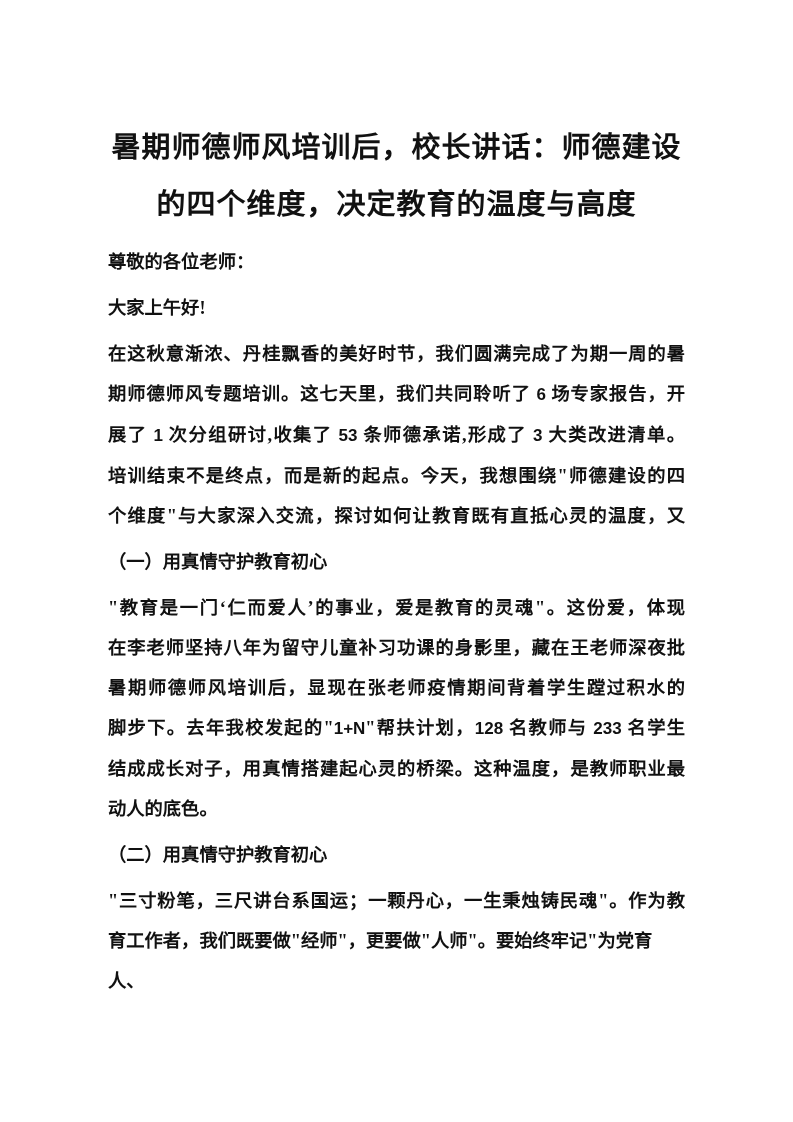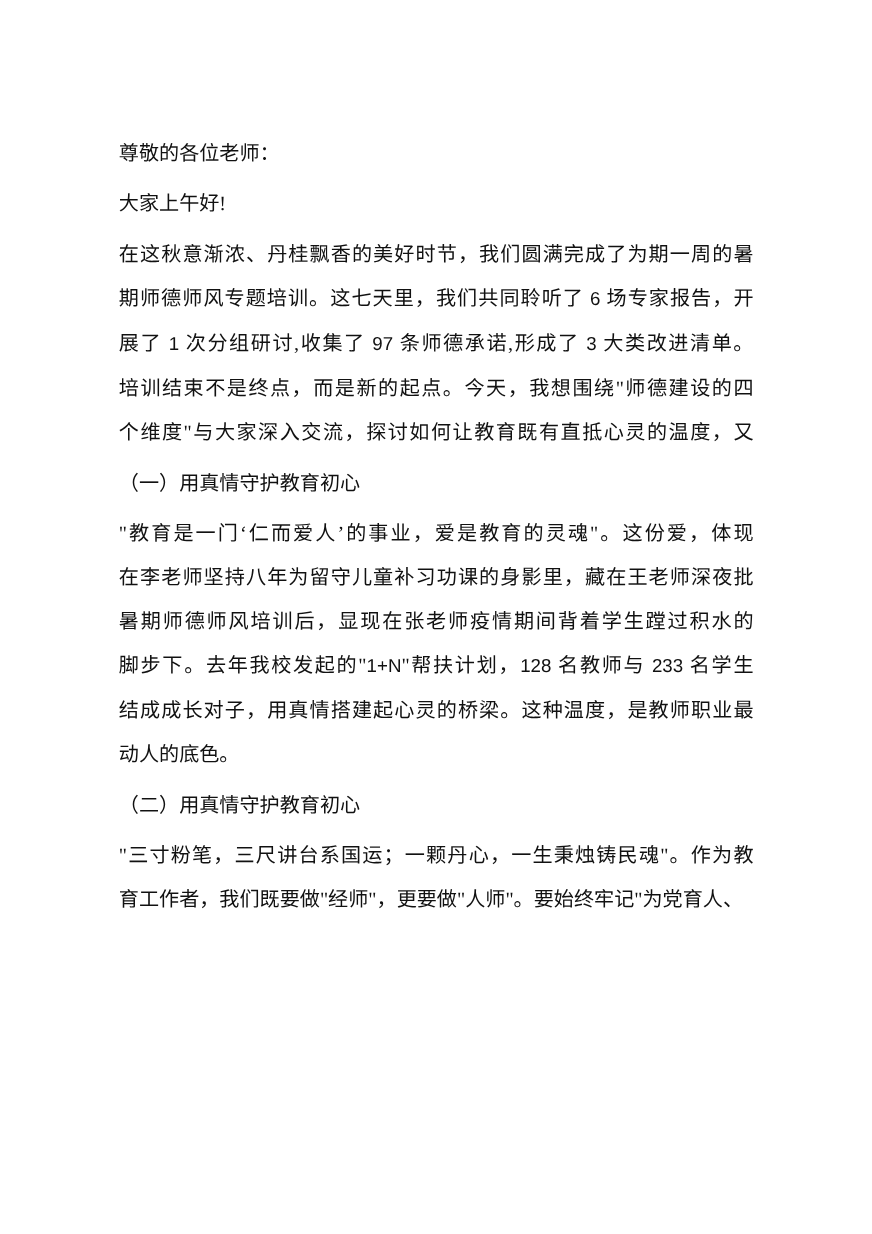--- a/index.html
+++ b/index.html
@@ -26,50 +26,55 @@
     text-align: center;
     letter-spacing: 1px;
   }
   .doc-body {
     font-size: 18.3px;
   }
   .para {
     margin: 0 0 6px 0;
     line-height: 40px;
     text-align: left;
+    font-weight: bold;
   }
   .line {
     min-height: 40px;
   }
   
   .line.fill {
     text-align: justify;
     text-align-last: justify;
   }
   
   .latin {
     font-family: "Liberation Sans", "DejaVu Sans", sans-serif;
     font-size: 0.93em;
   }
 </style>
 </head>
 <body>
 
 <div class="page">
+  <h1 class="doc-title">
+      <div class="title-line">暑期师德师风培训后，校长讲话：师德建设</div>
+      <div class="title-line">的四个维度，决定教育的温度与高度</div>
+    </h1>
   <div class="doc-body">
       <div class="para">
         <div class="line">尊敬的各位老师：</div>
       </div>
       <div class="para">
         <div class="line">大家上午好!</div>
       </div>
       <div class="para">
         <div class="line fill">在这秋意渐浓、丹桂飘香的美好时节，我们圆满完成了为期一周的暑</div>
         <div class="line fill">期师德师风专题培训。这七天里，我们共同聆听了 <span class="latin">6</span> 场专家报告，开</div>
-        <div class="line fill">展了 <span class="latin">1</span> 次分组研讨,收集了 <span class="latin">97</span> 条师德承诺,形成了 <span class="latin">3</span> 大类改进清单。</div>
+        <div class="line fill">展了 <span class="latin">1</span> 次分组研讨,收集了 <span class="latin">53</span> 条师德承诺,形成了 <span class="latin">3</span> 大类改进清单。</div>
         <div class="line fill">培训结束不是终点，而是新的起点。今天，我想围绕"师德建设的四</div>
         <div class="line fill">个维度"与大家深入交流，探讨如何让教育既有直抵心灵的温度，又</div>
       </div>
       <div class="para">
         <div class="line">（一）用真情守护教育初心</div>
       </div>
       <div class="para">
         <div class="line fill">"教育是一门‘仁而爱人’的事业，爱是教育的灵魂"。这份爱，体现</div>
         <div class="line fill">在李老师坚持八年为留守儿童补习功课的身影里，藏在王老师深夜批</div>
         <div class="line fill">暑期师德师风培训后，显现在张老师疫情期间背着学生蹚过积水的</div>

